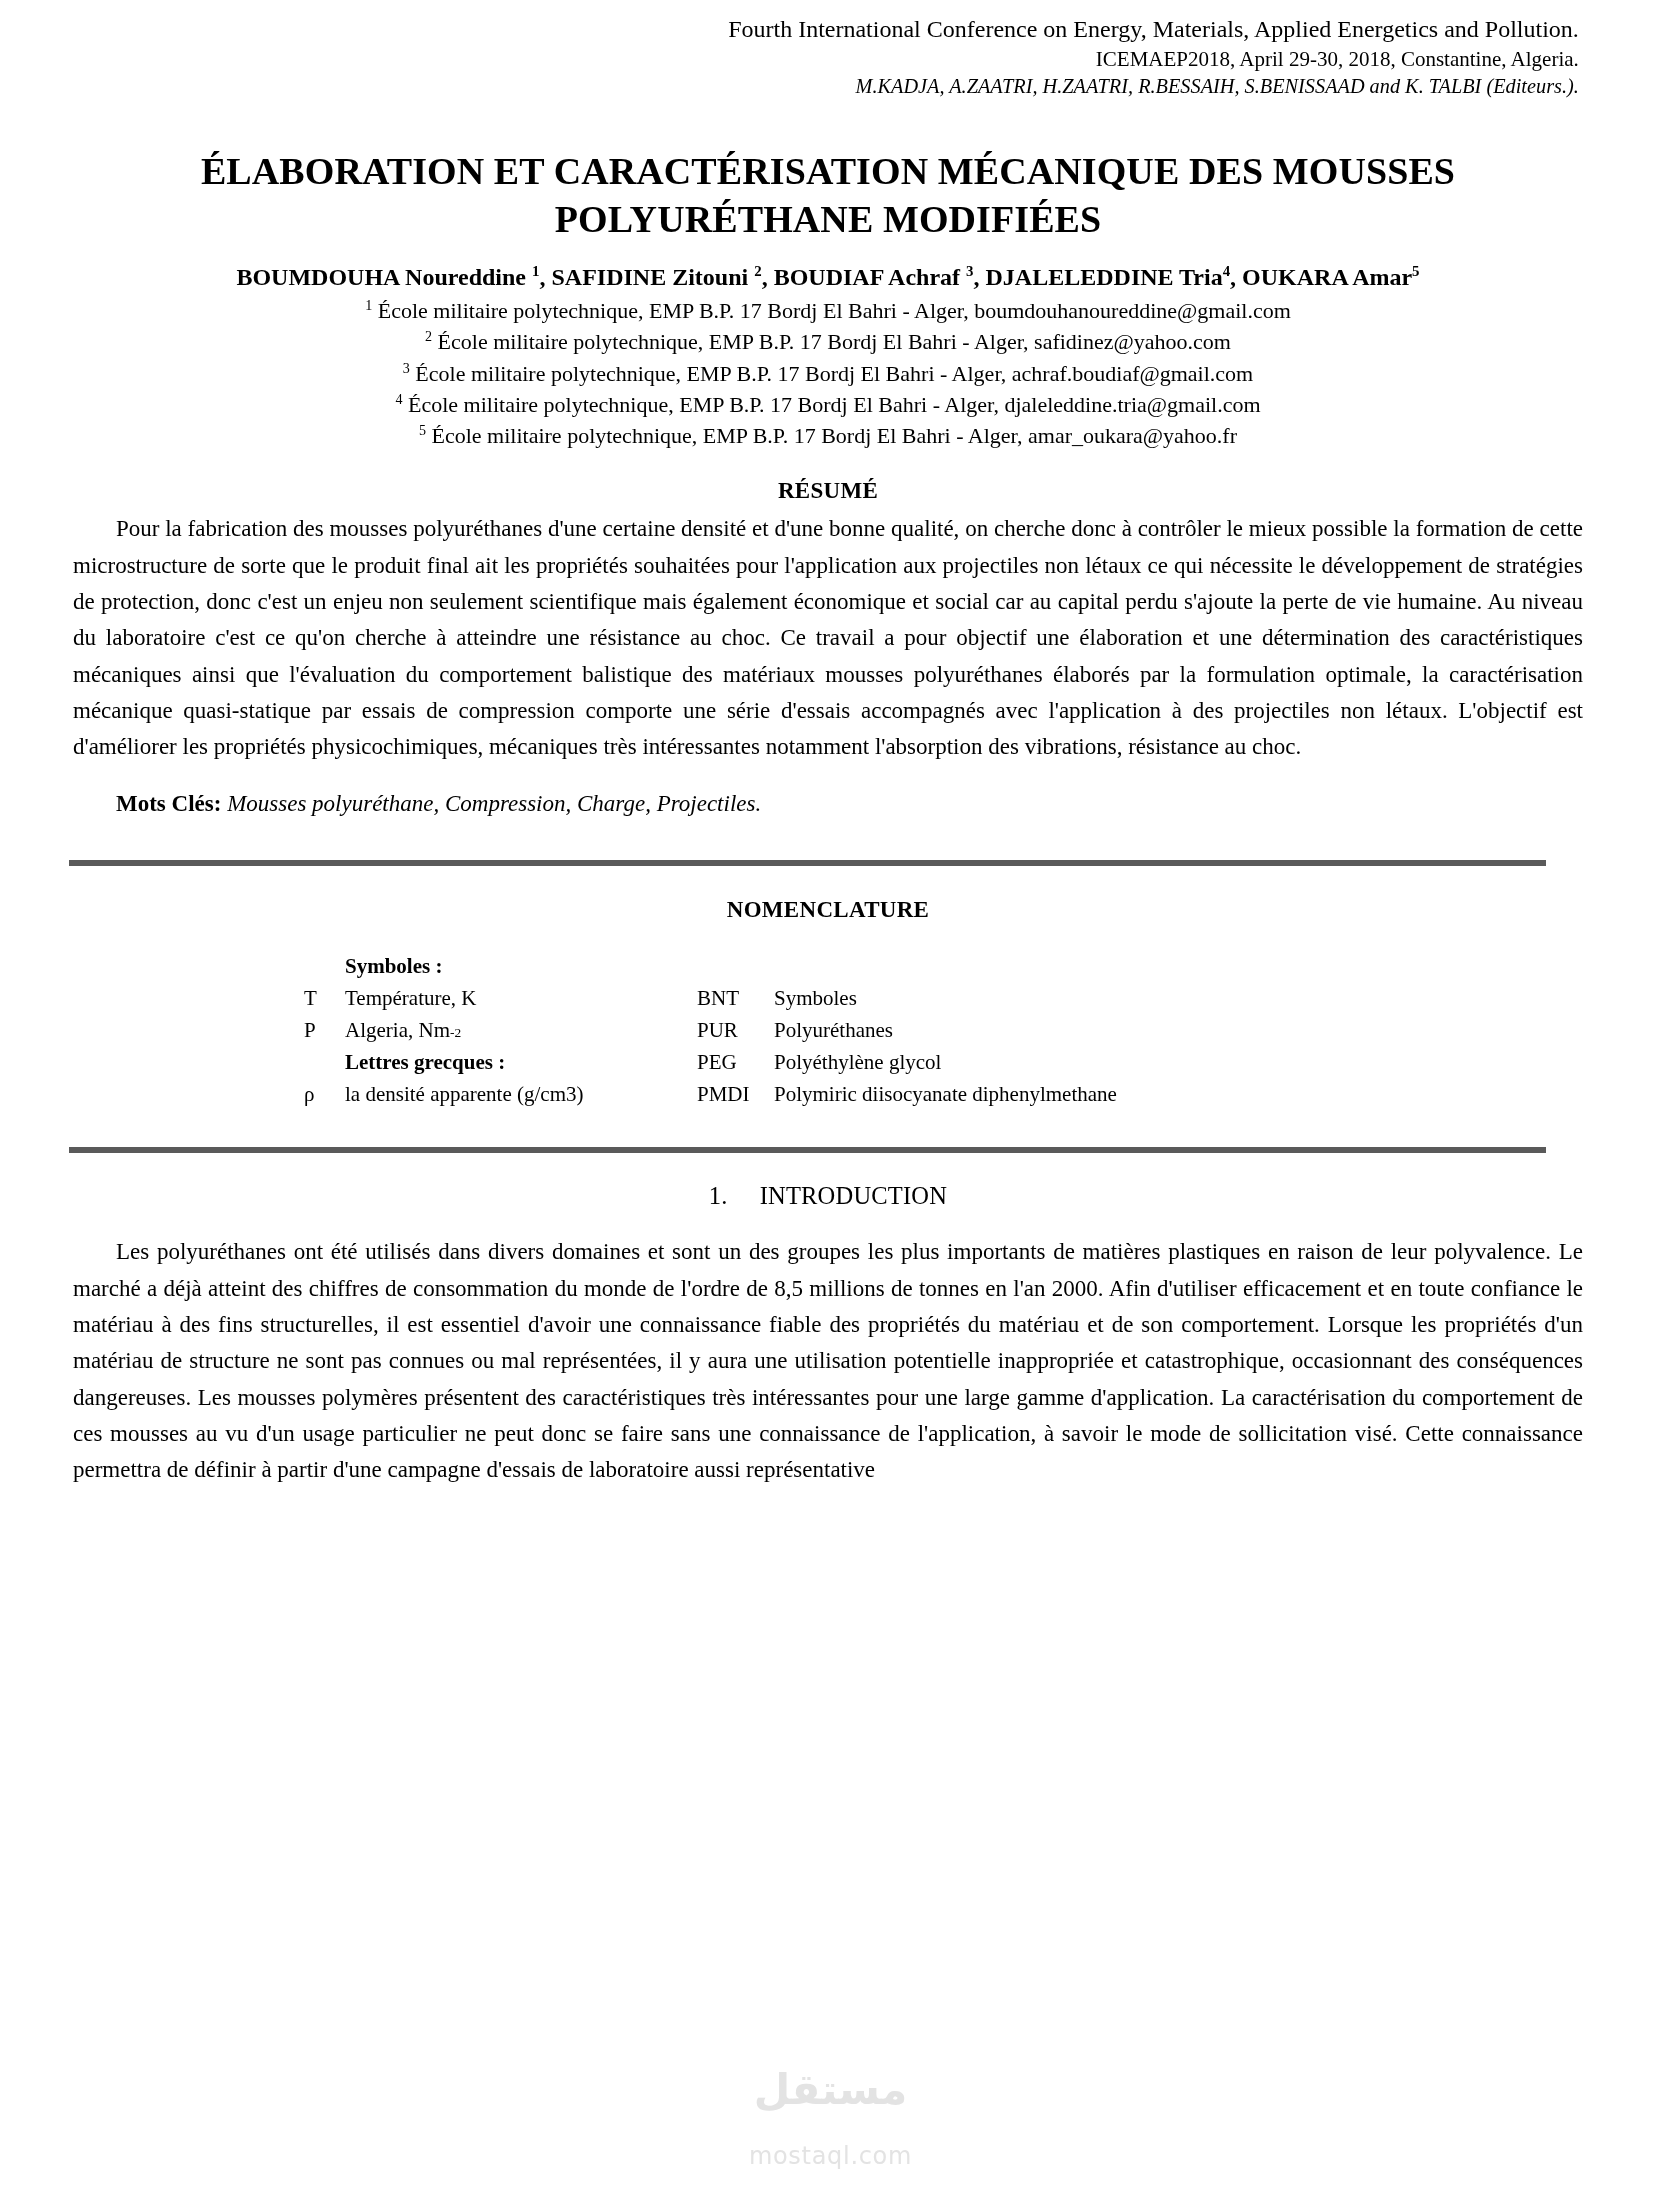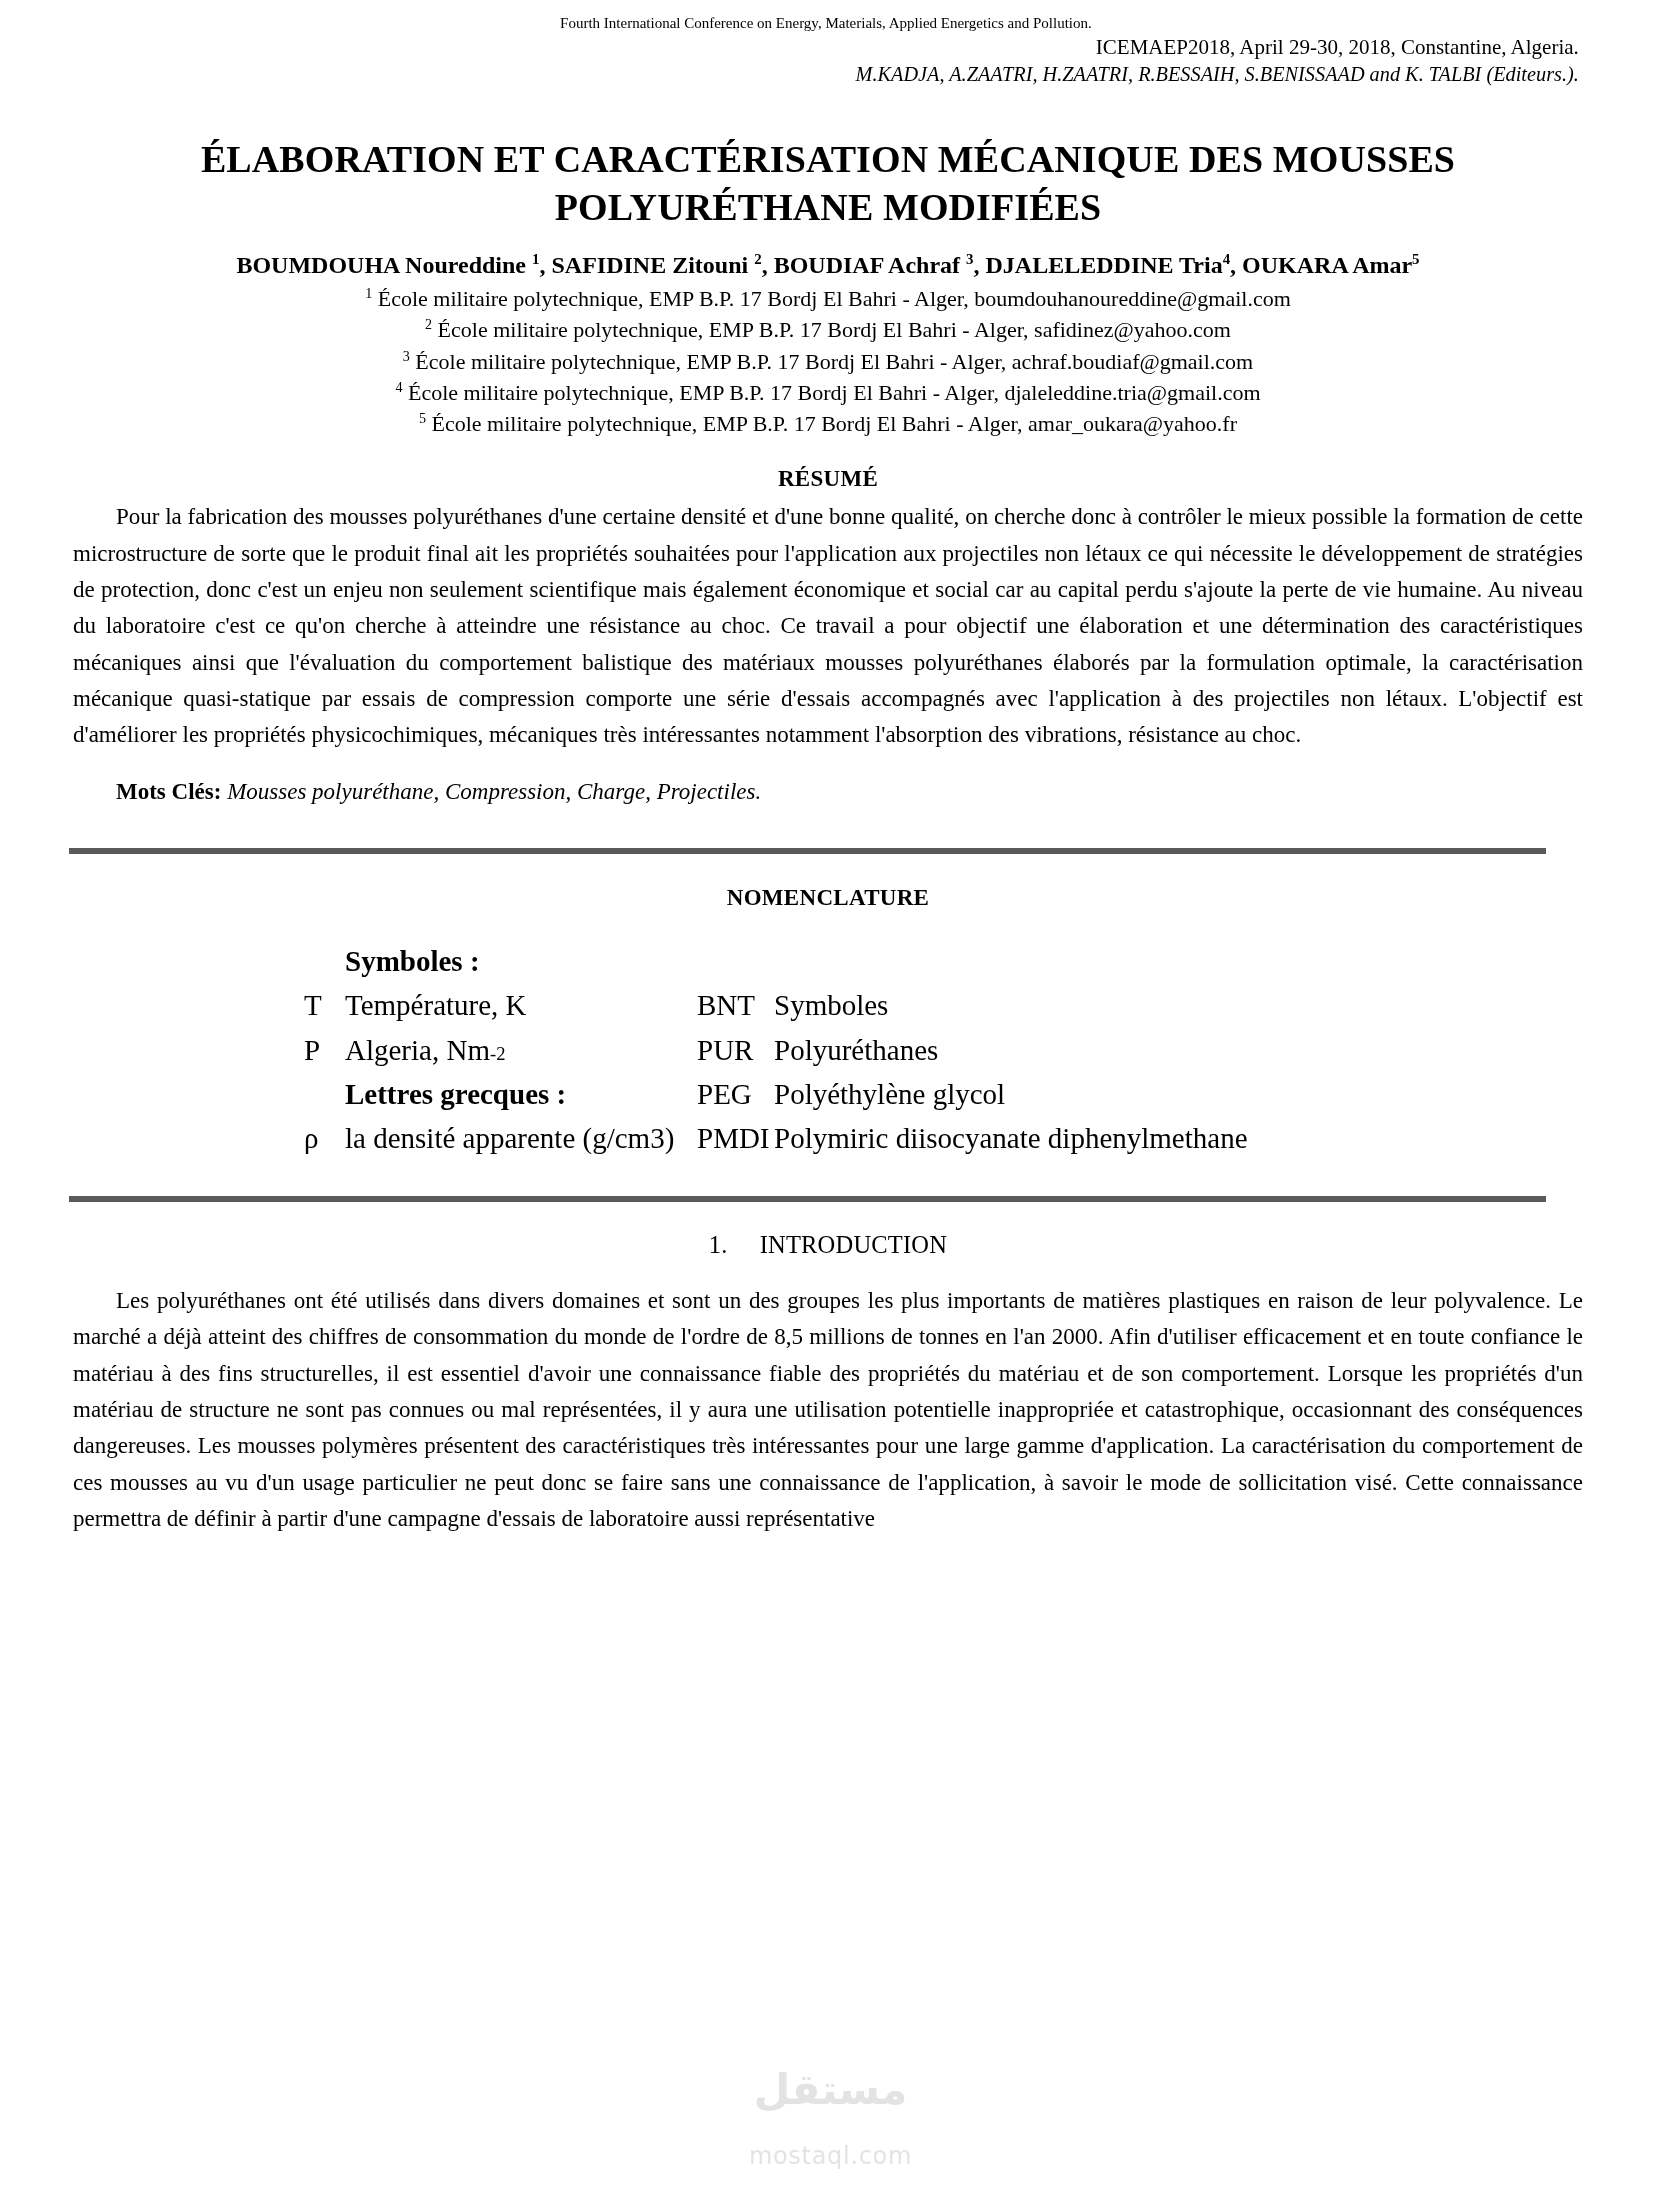--- a/index.html
+++ b/index.html
@@ -18,21 +18,21 @@
     padding: 12.6px 73px 0 73px;
     overflow: hidden;
   }
 
   
   .conf-header {
     text-align: right;
     line-height: 1.34;
     margin: 0 4.2px 0 0;
   }
-  .conf-line-1 { font-size: 15px; text-align: center; }
+  .conf-line-1 { font-size: 24px; }
   .conf-line-2 { font-size: 21px; }
   .conf-line-3 { font-size: 20.3px; font-style: italic; }
 
   
   .title-block {
     text-align: center;
     font-weight: bold;
     font-size: 38px;
     line-height: 1.26;
     margin-top: 48px;
@@ -101,21 +101,21 @@
   .nomen-title {
     text-align: center;
     font-size: 23px;
     font-weight: bold;
     margin-top: 31px;
     letter-spacing: 0.3px;
   }
   .nomen-grid {
     margin-top: 28px;
     padding-left: 231px;
-    font-size: 29px;
+    font-size: 21px;
     line-height: 1.52;
   }
   .nomen-row {
     display: flex;
     align-items: baseline;
   }
   .nomen-left {
     width: 393px;
     flex: 0 0 393px;
     display: flex;

